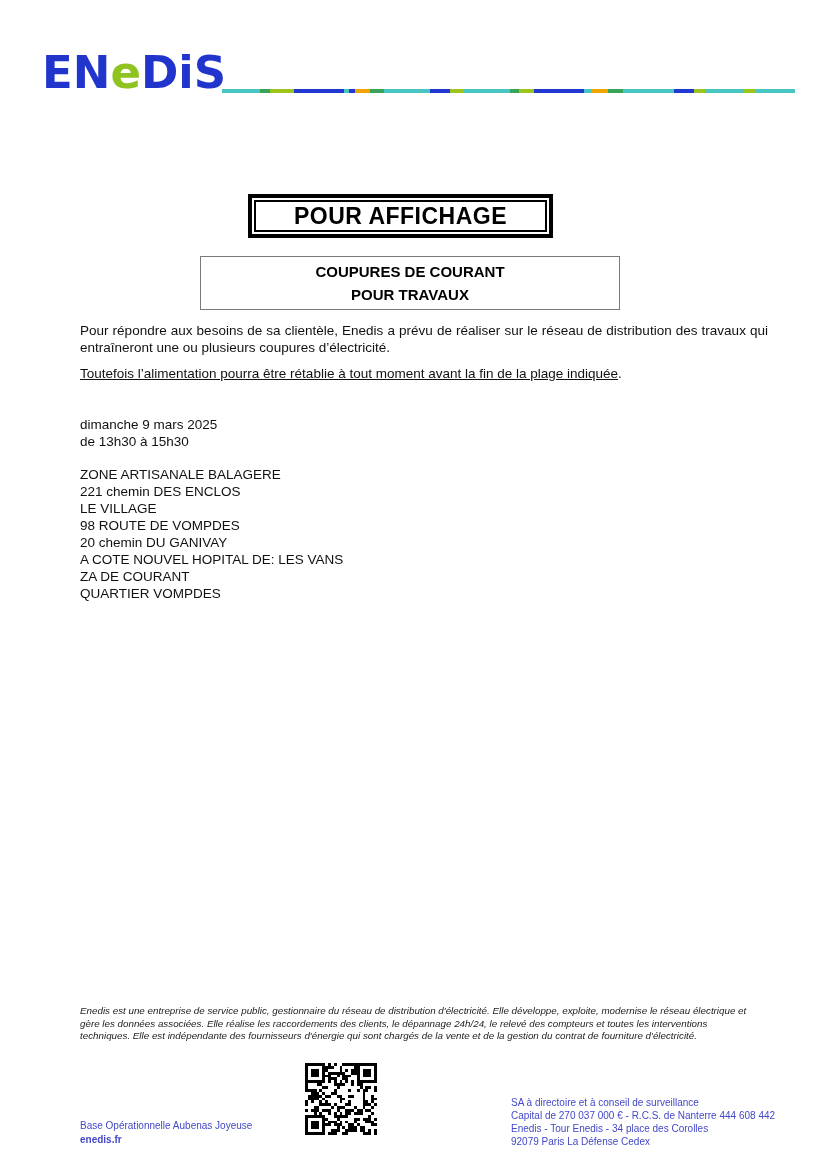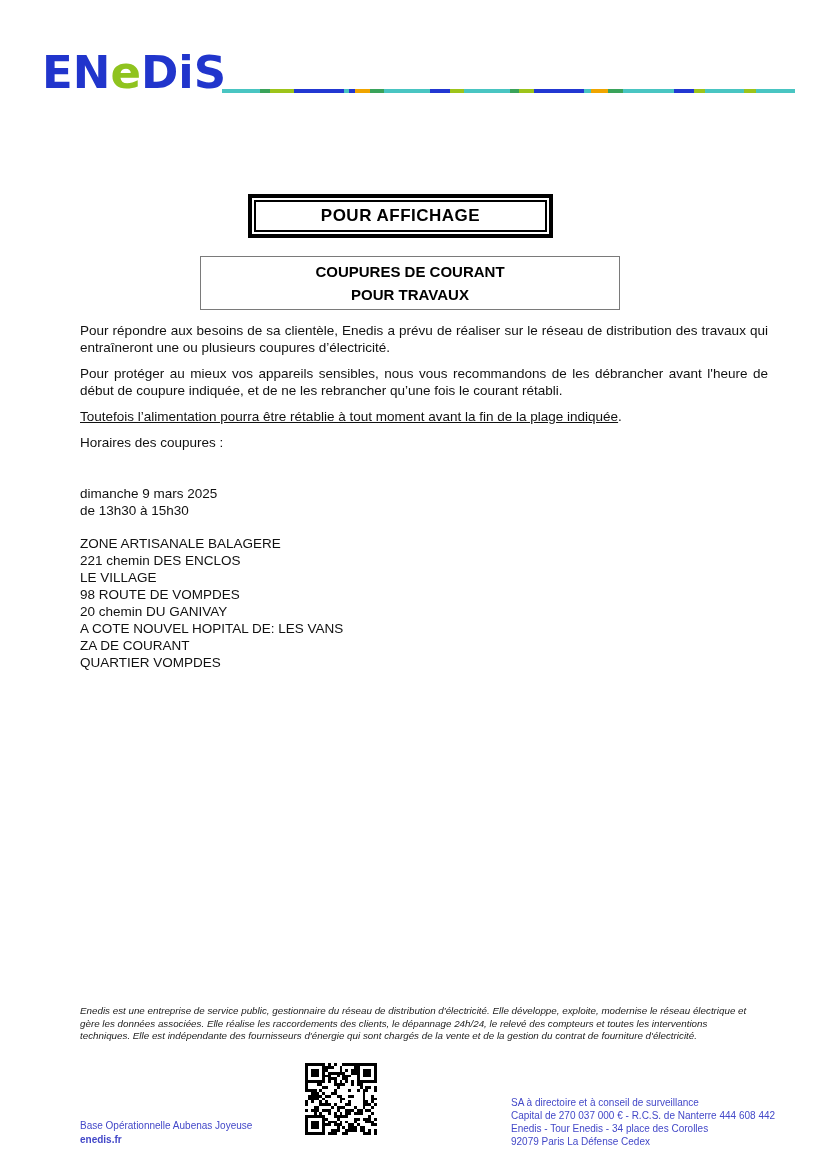--- a/index.html
+++ b/index.html
@@ -31,21 +31,21 @@
       #9dc41a 472px 483px,#49c5c2 483px 522px,#9dc41a 522px 534px,#49c5c2 534px 573px);
   }
   
   .banner{
     position:absolute;left:248px;top:194px;width:305px;height:44px;
     border:4px solid #000;box-sizing:border-box;background:#fff;
   }
   .banner-inner{
     position:absolute;inset:2px;border:2px solid #000;
     display:flex;align-items:center;justify-content:center;
-    font-size:17px;font-weight:bold;letter-spacing:.5px;color:#000;
+    font-size:23px;font-weight:bold;letter-spacing:.5px;color:#000;
   }
   .notice-box{
     position:absolute;left:200px;top:256px;width:420px;height:54px;
     border:1px solid #7a7a7a;box-sizing:border-box;background:#fff;
     display:flex;flex-direction:column;align-items:center;justify-content:center;
     font-size:15px;font-weight:bold;color:#000;line-height:1.55;
   }
   
   .body-text{
     position:absolute;left:80px;top:322px;width:688px;
@@ -93,23 +93,21 @@
     <div class="banner-inner">POUR AFFICHAGE</div>
   </div>
 
   <div class="notice-box">
     <div>COUPURES DE COURANT</div>
     <div>POUR TRAVAUX</div>
   </div>
 
   <div class="body-text">
     <p class="just">Pour répondre aux besoins de sa clientèle, Enedis a prévu de réaliser sur le réseau de distribution des travaux qui entraîneront une ou plusieurs coupures d’électricité.</p>
-    <p class="just">Pour protéger au mieux vos appareils sensibles, nous vous recommandons de les débrancher avant l'heure de début de coupure indiquée, et de ne les rebrancher qu’une fois le courant rétabli.</p>
     <p><span class="underlined">Toutefois l’alimentation pourra être rétablie à tout moment avant la fin de la plage indiquée</span><span>.</span></p>
-    <p>Horaires des coupures :</p>
 
     <div class="schedule">
       <div>dimanche 9 mars 2025</div>
       <div>de 13h30 à 15h30</div>
     </div>
 
     <div class="districts">
       <div>ZONE ARTISANALE BALAGERE</div>
       <div>221 chemin DES ENCLOS</div>
       <div>LE VILLAGE</div>

